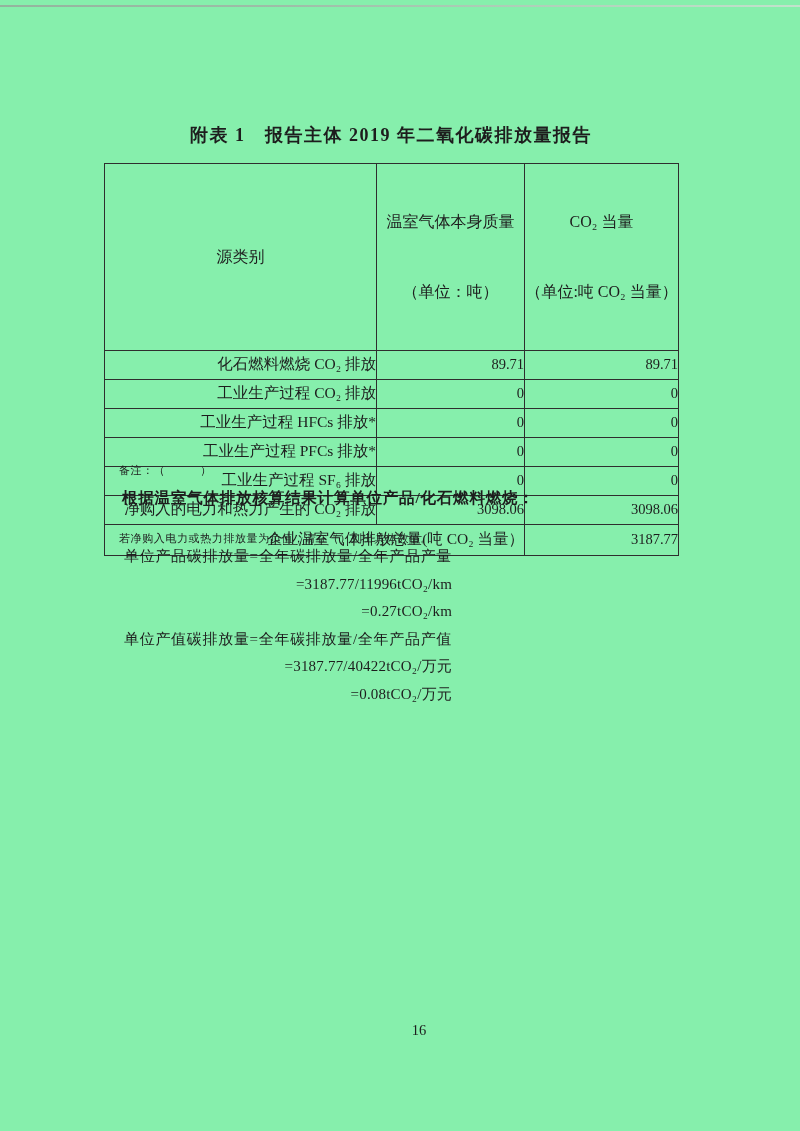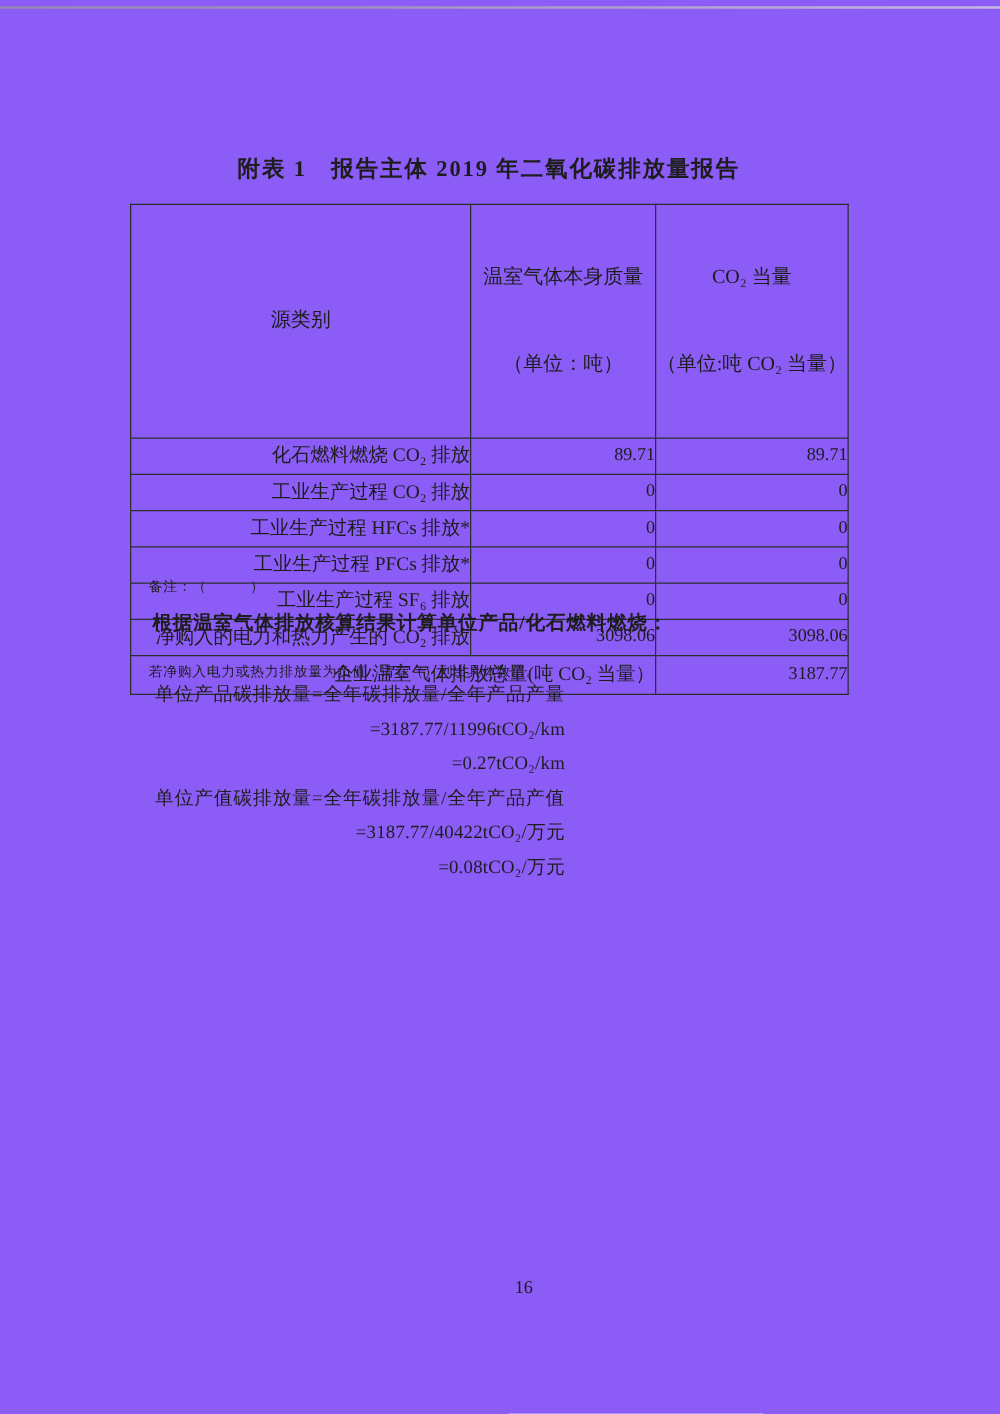--- a/index.html
+++ b/index.html
@@ -5,21 +5,21 @@
   html, body {
     margin: 0;
     padding: 0;
     background: #e8e8e8;
   }
   .page {
     position: relative;
     width: 800px;
     height: 1131px;
     margin: 0 auto;
-    background: #8b5cf6;
+    background: #86efac;
     overflow: hidden;
     font-family: "Liberation Serif", "DejaVu Serif", serif;
     color: #1d1d1d;
   }
   .scan-line {
     position: absolute;
     top: 5px;
     left: 0;
     width: 800px;
     height: 2px;

